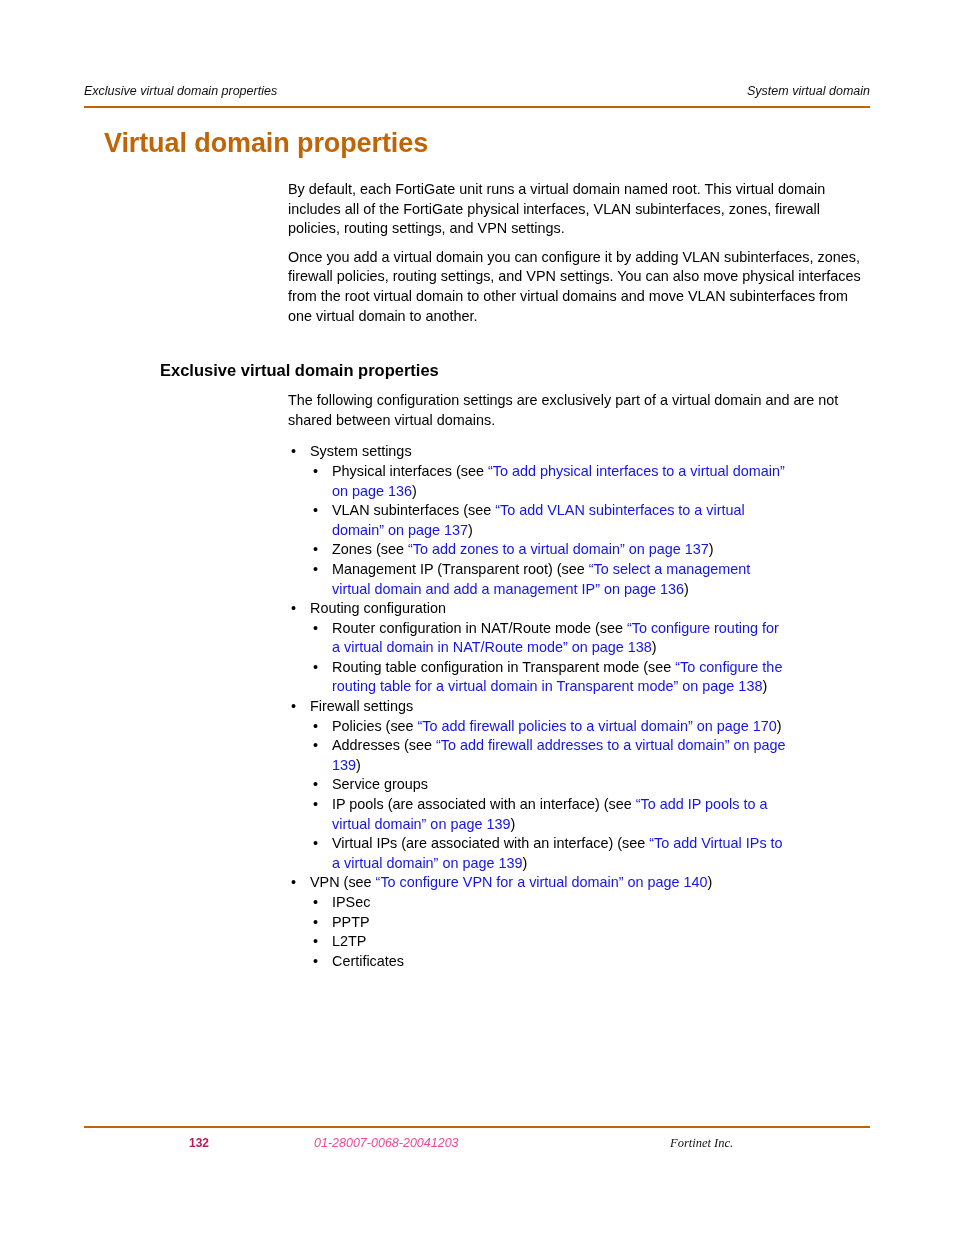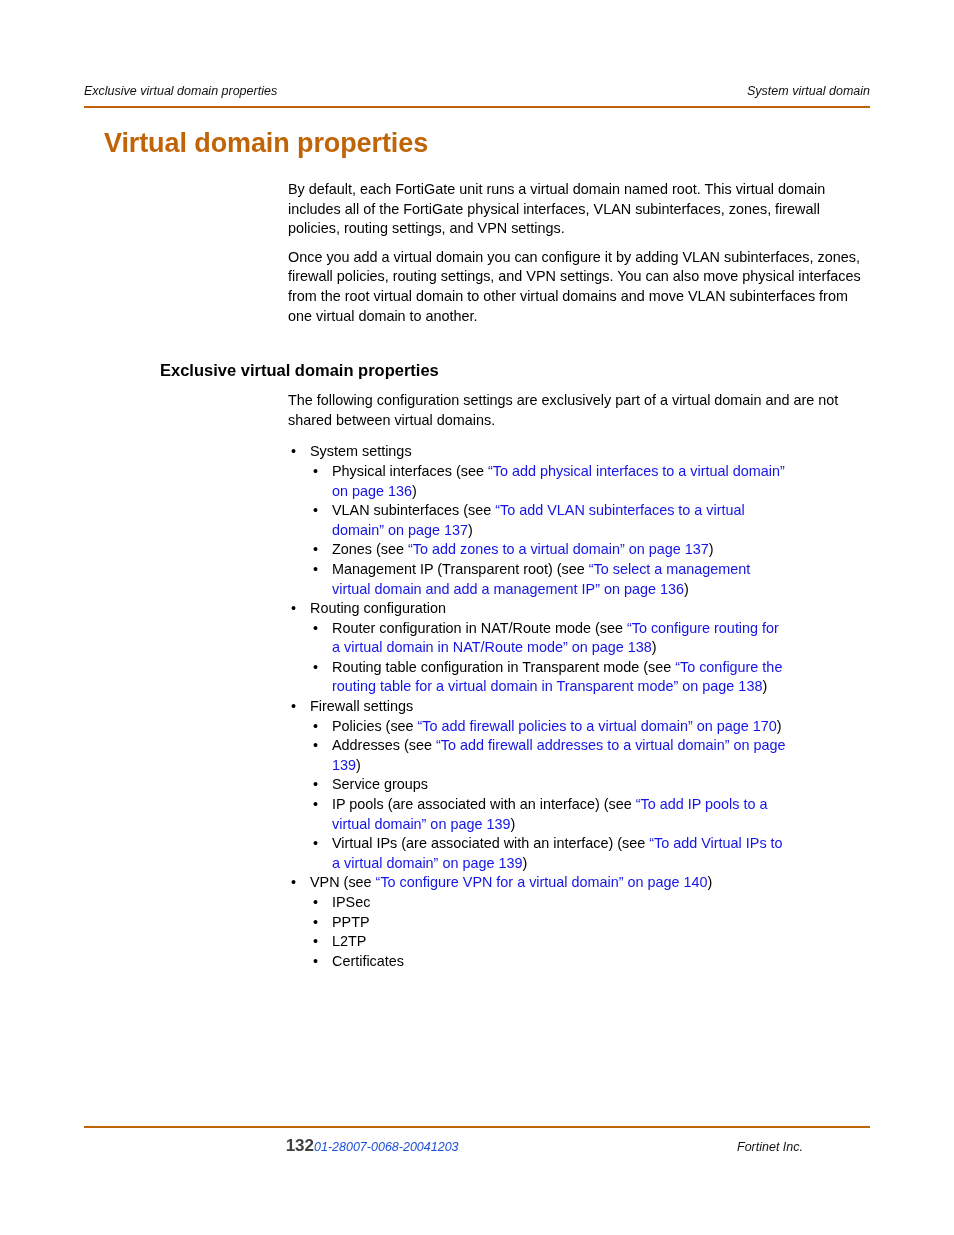--- a/index.html
+++ b/index.html
@@ -143,36 +143,37 @@
     position: absolute;
     left: 84px;
     top: 1136px;
     width: 786px;
     display: flex;
     align-items: baseline;
     font-size: 12.5px;
     font-style: italic;
   }
   .page-footer .pg-num {
-    font-size: 17px;
+    font-size: 12px;
     font-weight: bold;
     font-style: normal;
-    color: #404040;
+    color: #be185d;
     width: 230px;
-    text-align: right;
+    text-align: center;
   }
   .page-footer .doc-num {
     flex: 1;
     text-align: left;
-    color: #1d4ed8;
+    color: #ec4899;
   }
   .page-footer .company {
     width: 200px;
-    text-align: center;
+    text-align: left;
     color: #111111;
+    font-family: Liberation Serif, serif;
   }
 </style>
 </head>
 <body>
 
 <div class="page-header">
   <span class="hdr-left">Exclusive virtual domain properties</span>
   <span class="hdr-right">System virtual domain</span>
 </div>
 <div class="header-rule"></div>

